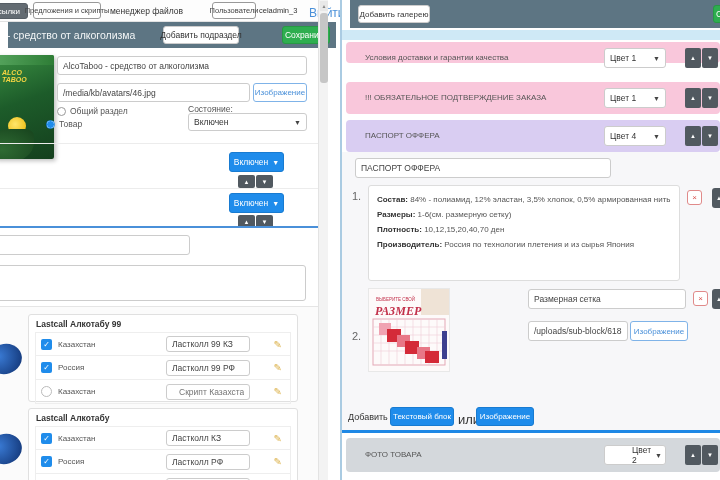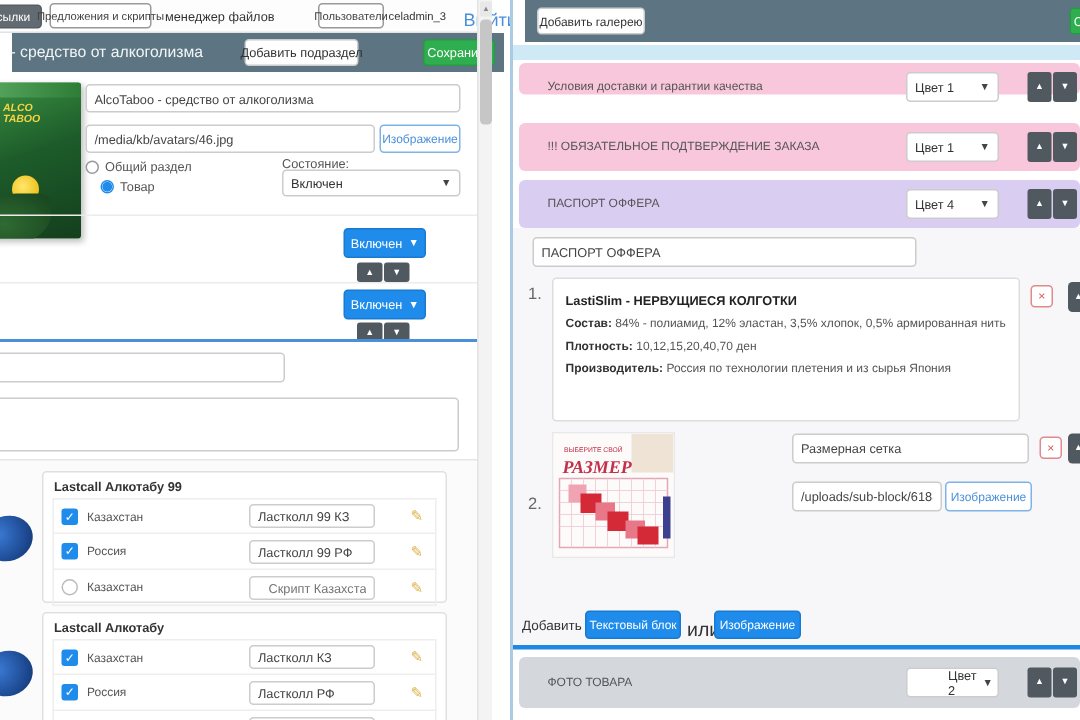--- a/index.html
+++ b/index.html
@@ -81,21 +81,21 @@
 
   <input class="abs inp" style="left: 57px; top: 56px; width: 250px; height: 19px;" value="AlcoTaboo - средство от алкоголизма">
 
   <input class="abs inp" style="left: 57px; top: 83px; width: 193px; height: 19px;" value="/media/kb/avatars/46.jpg">
   <div class="abs btn btn-blue-outline" style="left:253px; top:83px; width:54px; height:19px;">Изображение</div>
 
   <div class="abs" style="left:57px; top:106px; display:flex; align-items:center; gap:4px;">
     <span class="radio"></span>
     <span class="label-sm">Общий раздел</span>
   </div>
-  <div class="abs" style="left:67px; top:119px; display:flex; align-items:center; gap:4px;">
+  <div class="abs" style="left:46px; top:119px; display:flex; align-items:center; gap:4px;">
     <span class="radio on"></span>
     <span class="label-sm">Товар</span>
   </div>
 
   <div class="abs label-sm" style="left:188px; top:104px;">Состояние:</div>
   <div class="abs sel" style="left:188px; top:113px; width:119px; height:18px;">
     <span>Включен</span>
     <span class="caret">▼</span>
   </div>
 
@@ -211,22 +211,22 @@
     <div class="abs updown" style="left:339px; top:6px; width:16px; height:20px;">▲</div>
     <div class="abs updown" style="left:356px; top:6px; width:16px; height:20px;">▼</div>
   </div>
 
   <div class="abs" style="left:342px; top:152px; width:378px; height:278px; background:#f7f7f9;"></div>
 
   <input class="abs inp" style="left: 355px; top: 158px; width: 256px; height: 20px;" value="ПАСПОРТ ОФФЕРА">
 
   <div class="abs num" style="left:352px; top:190px;">1.</div>
   <div class="abs" style="left:368px; top:185px; width:312px; height:96px; background:#fff; border:1px solid #ddd; border-radius:3px; padding:4px 8px;">
-    <div class="pline" style="font-weight:bold; font-size:8.5px; color:#222;">LastiSlim - НЕРВУЩИЕСЯ КОЛГОТКИ</div>
     <div class="pline"><b>Состав:</b> <span>84% - полиамид, 12% эластан, 3,5% хлопок, 0,5% армированная нить</span></div>
+    <div class="pline"><b>Размеры:</b> <span>1-6(см. размерную сетку)</span></div>
     <div class="pline"><b>Плотность:</b> <span>10,12,15,20,40,70 ден</span></div>
     <div class="pline"><b>Производитель:</b> <span>Россия по технологии плетения и из сырья Япония</span></div>
   </div>
   <div class="abs xbtn" style="left:687px; top:190px; width:15px; height:15px;">×</div>
   <div class="abs updown" style="left:712px; top:188px; width:14px; height:20px; border-radius:3px 0 0 3px;">▲</div>
 
   <div class="abs num" style="left:352px; top:330px;">2.</div>
   <div class="abs" style="left:368px; top:288px; width:82px; height:84px; background:#fff; border:1px solid #e8e8e8;">
     <svg width="80" height="82" style="display:block;">
       <rect x="0" y="0" width="80" height="82" fill="#fdfafa"></rect>

